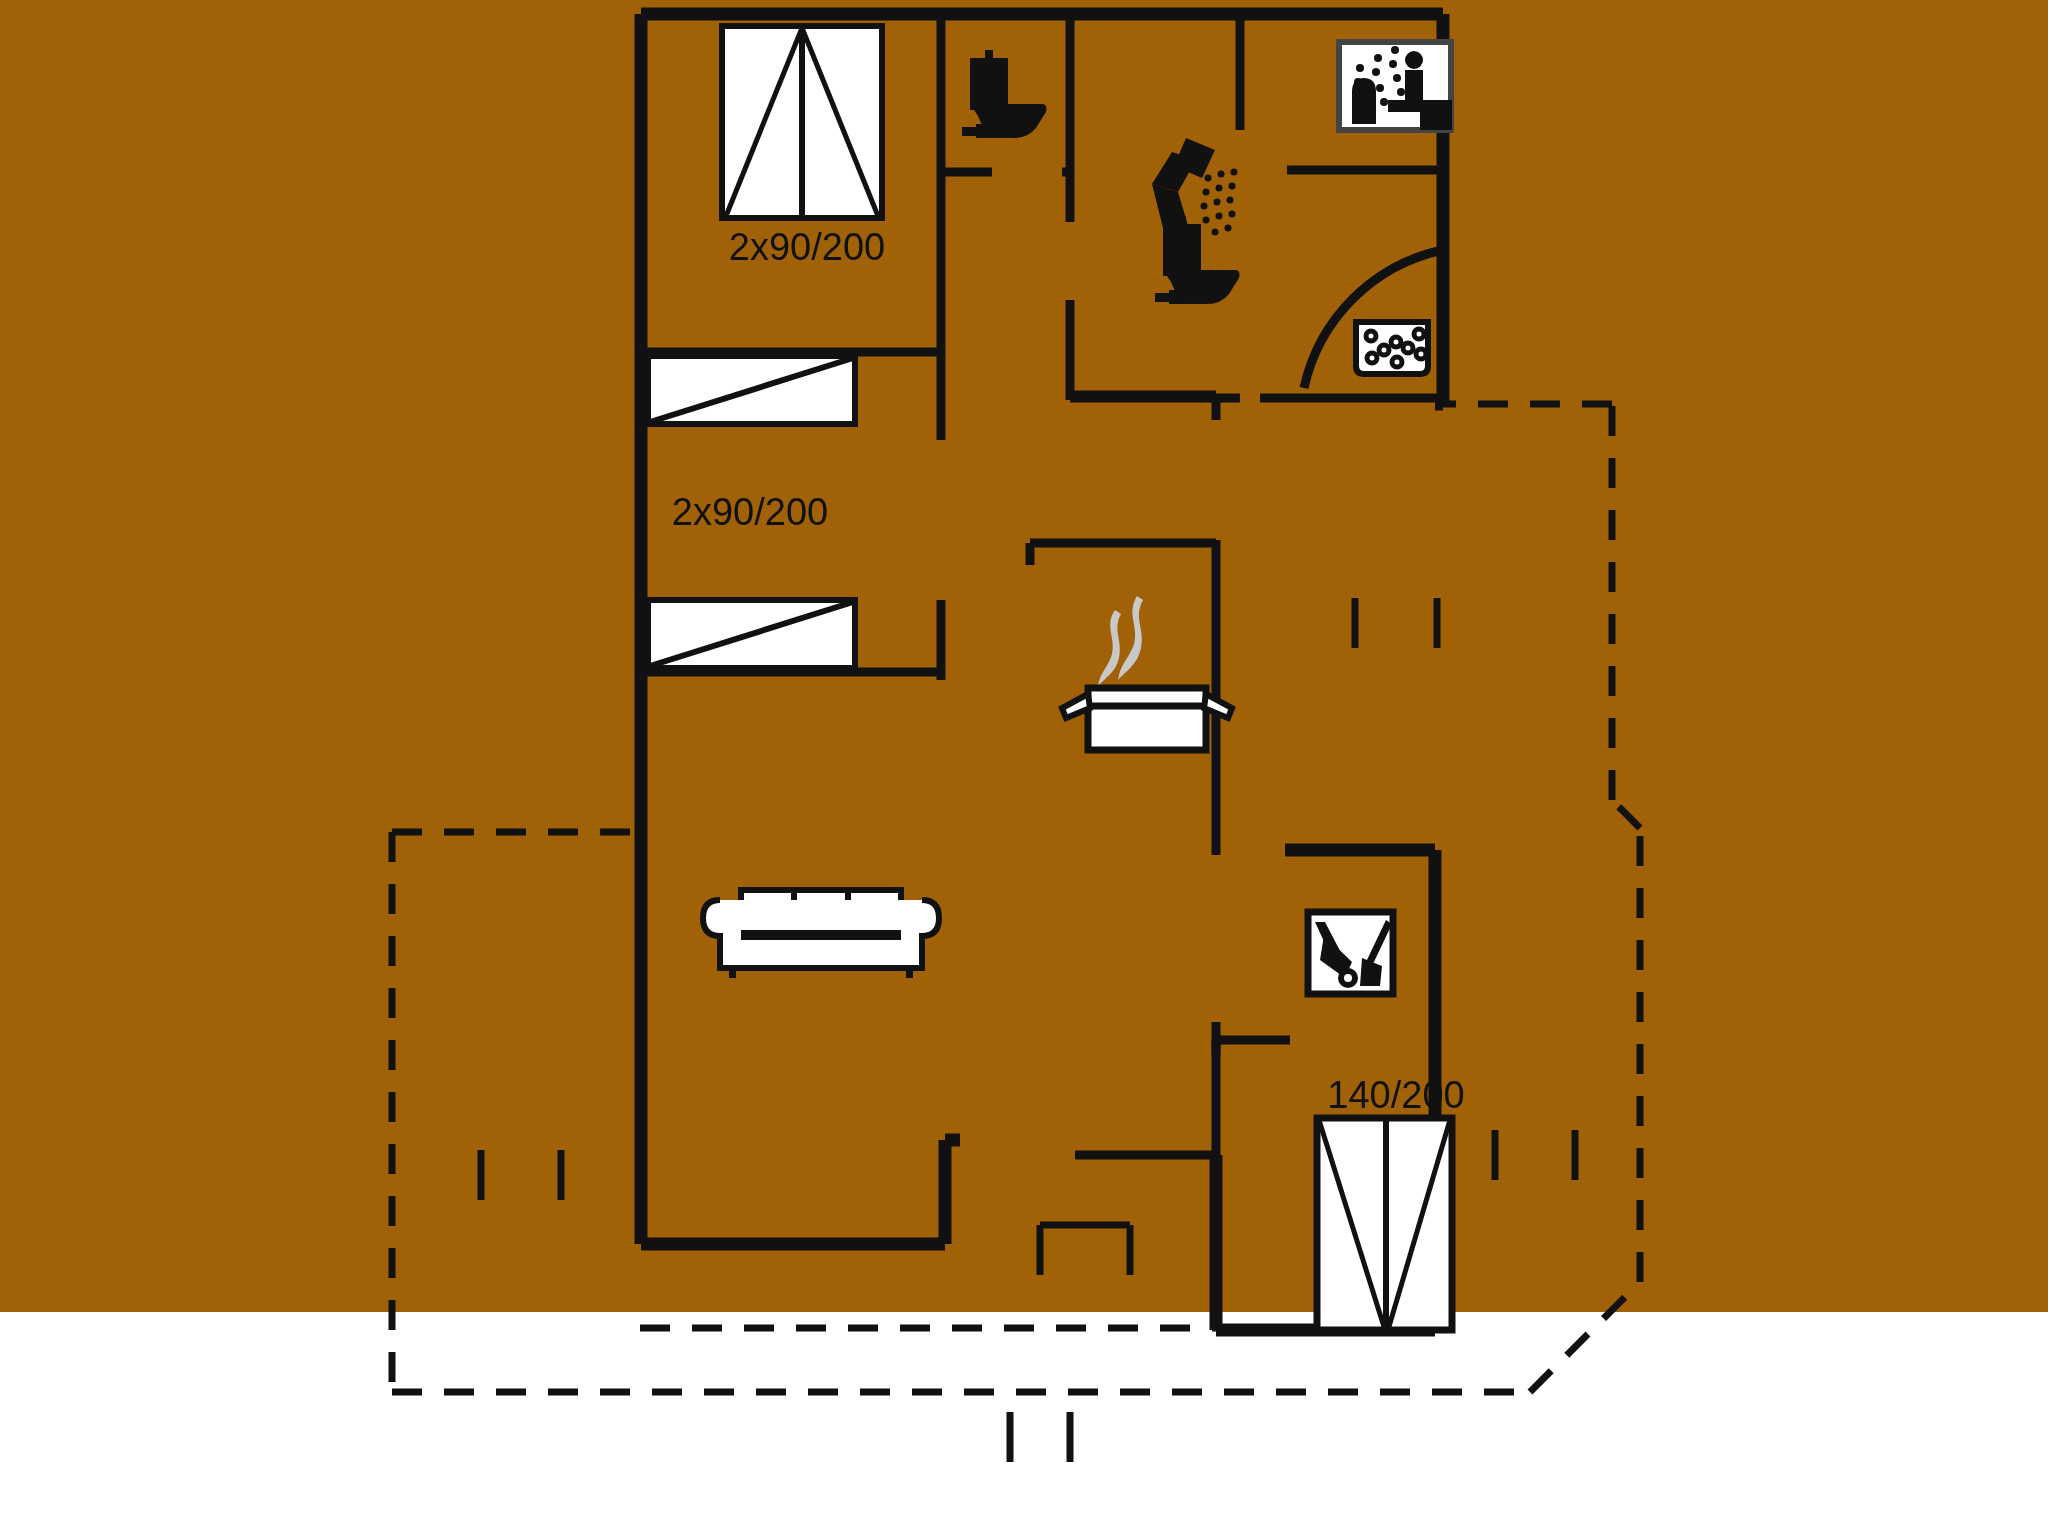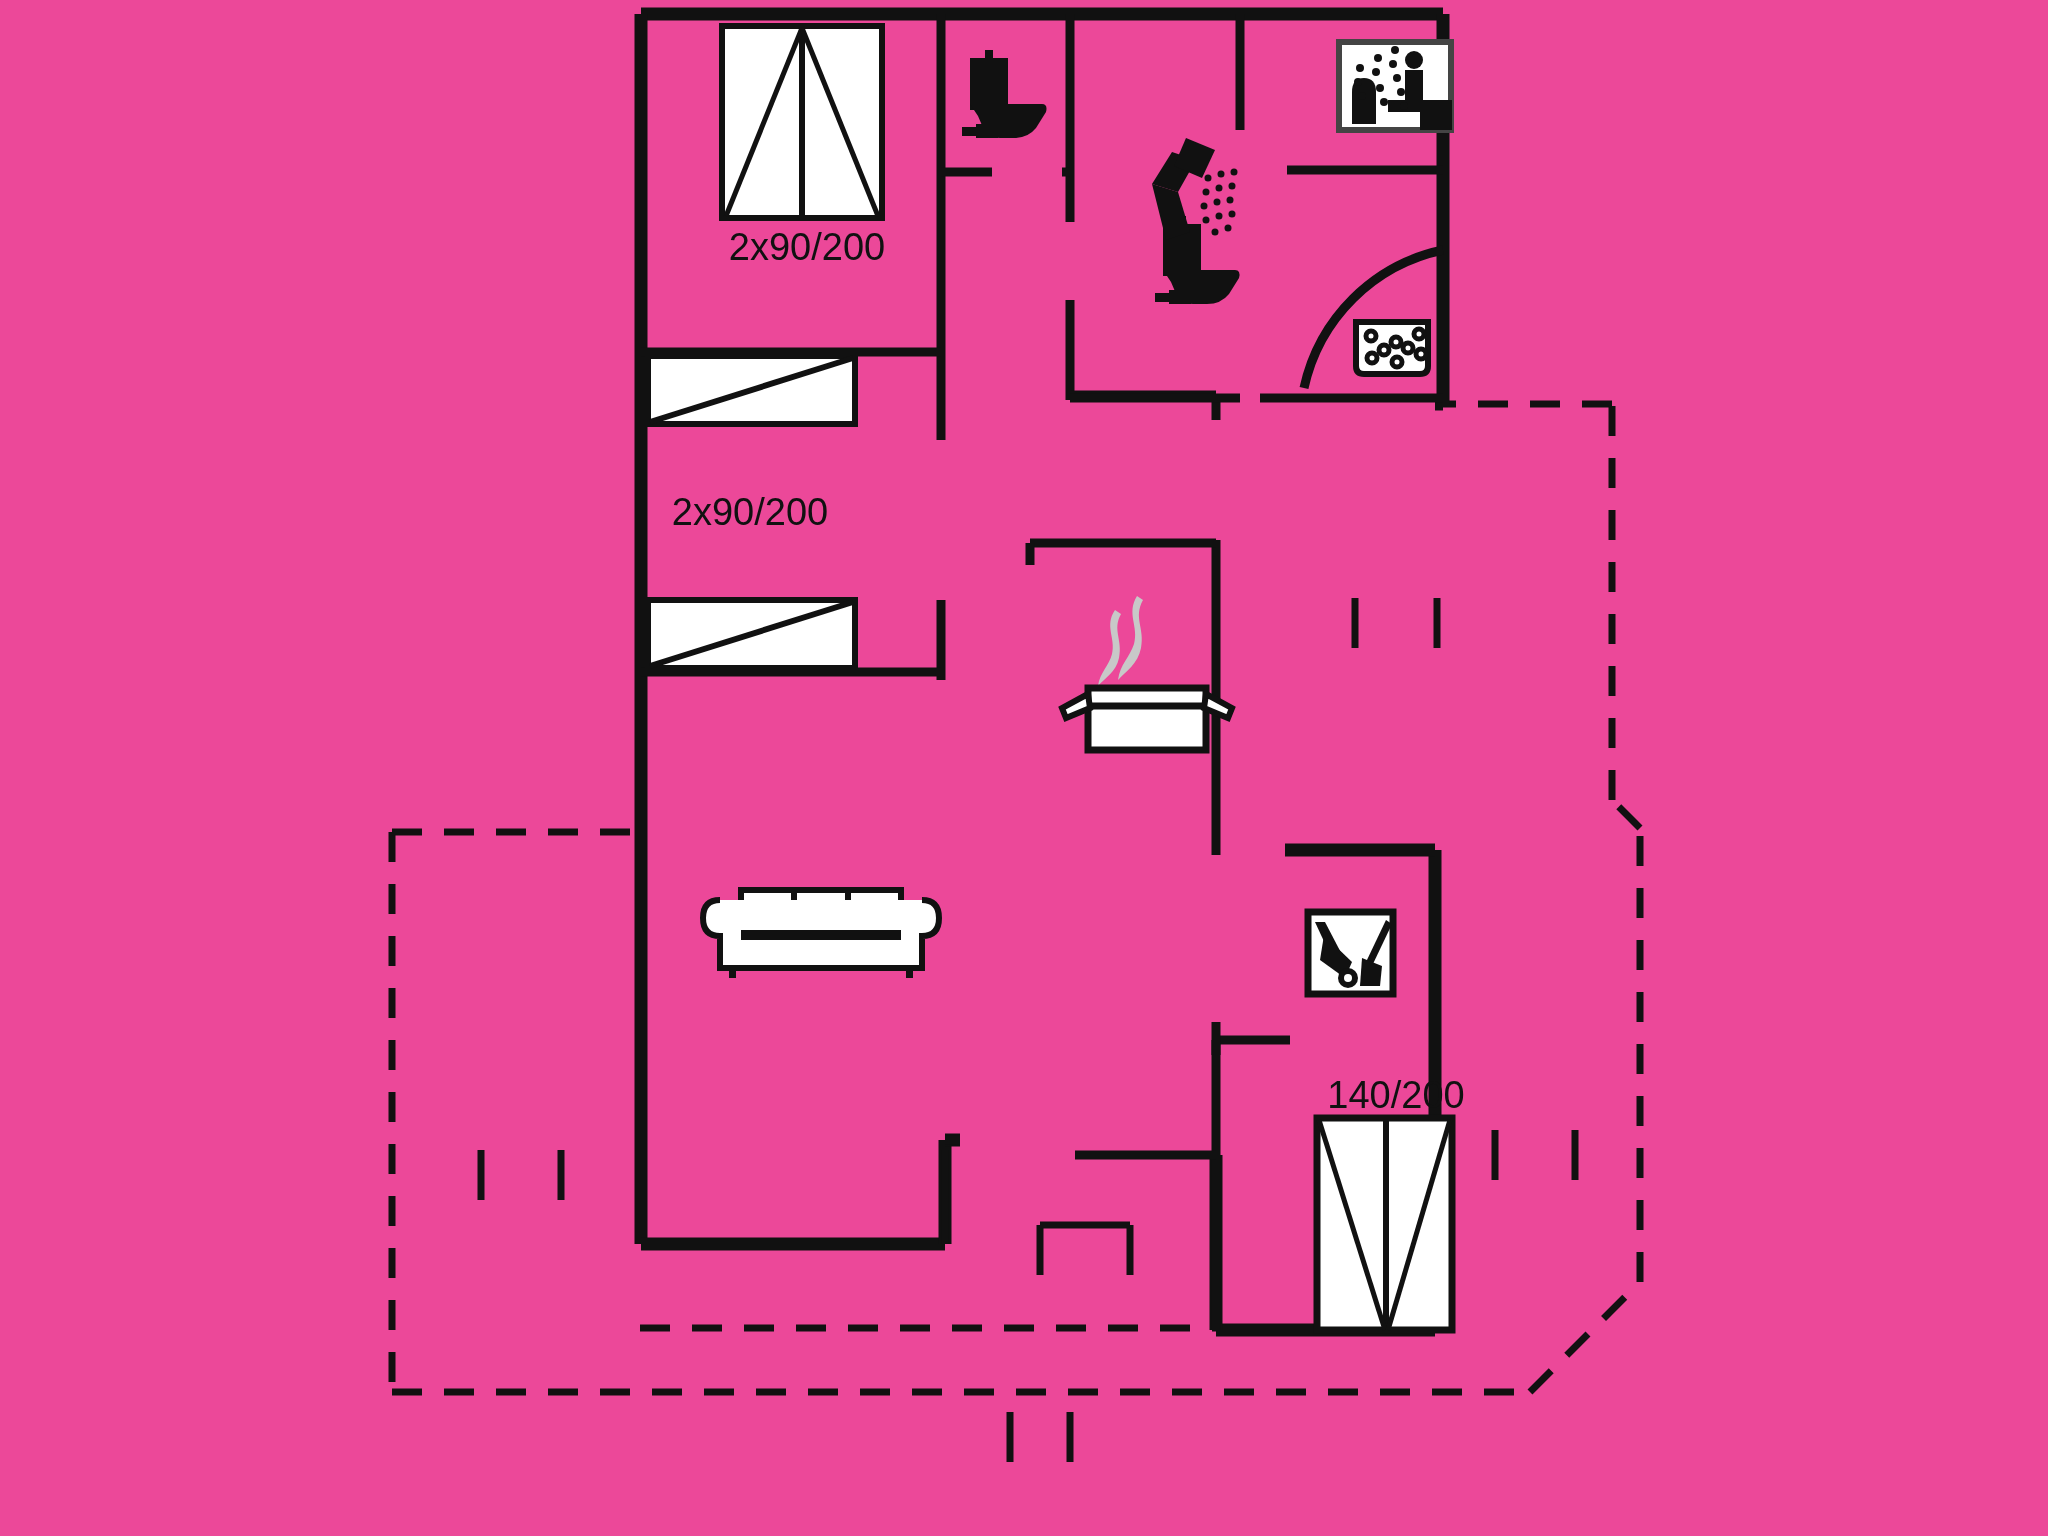--- a/index.html
+++ b/index.html
@@ -9,22 +9,22 @@
   }
   body {
     width: 2048px;
     height: 1536px;
     font-family: "Liberation Sans", sans-serif;
     overflow: hidden;
   }
   #floorplan-root {
     position: relative;
     width: 2048px;
-    height: 1536px;
-    background: #ec4899;
+    height: 1312px;
+    background: #a16207;
   }
   #plan-svg {
     position: absolute;
     left: 0;
     top: 0;
     width: 2048px;
     height: 1536px;
     display: block;
   }
   .dim-label {

